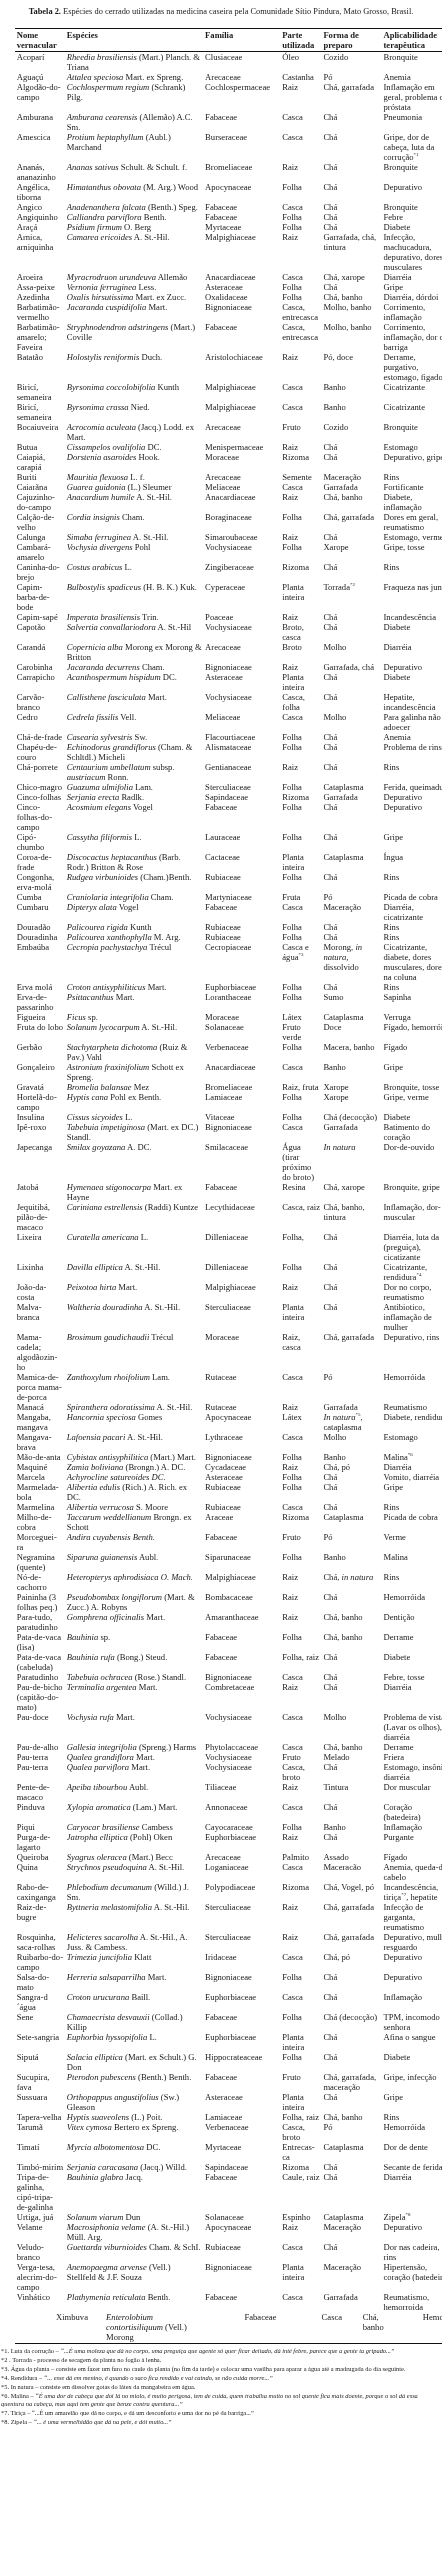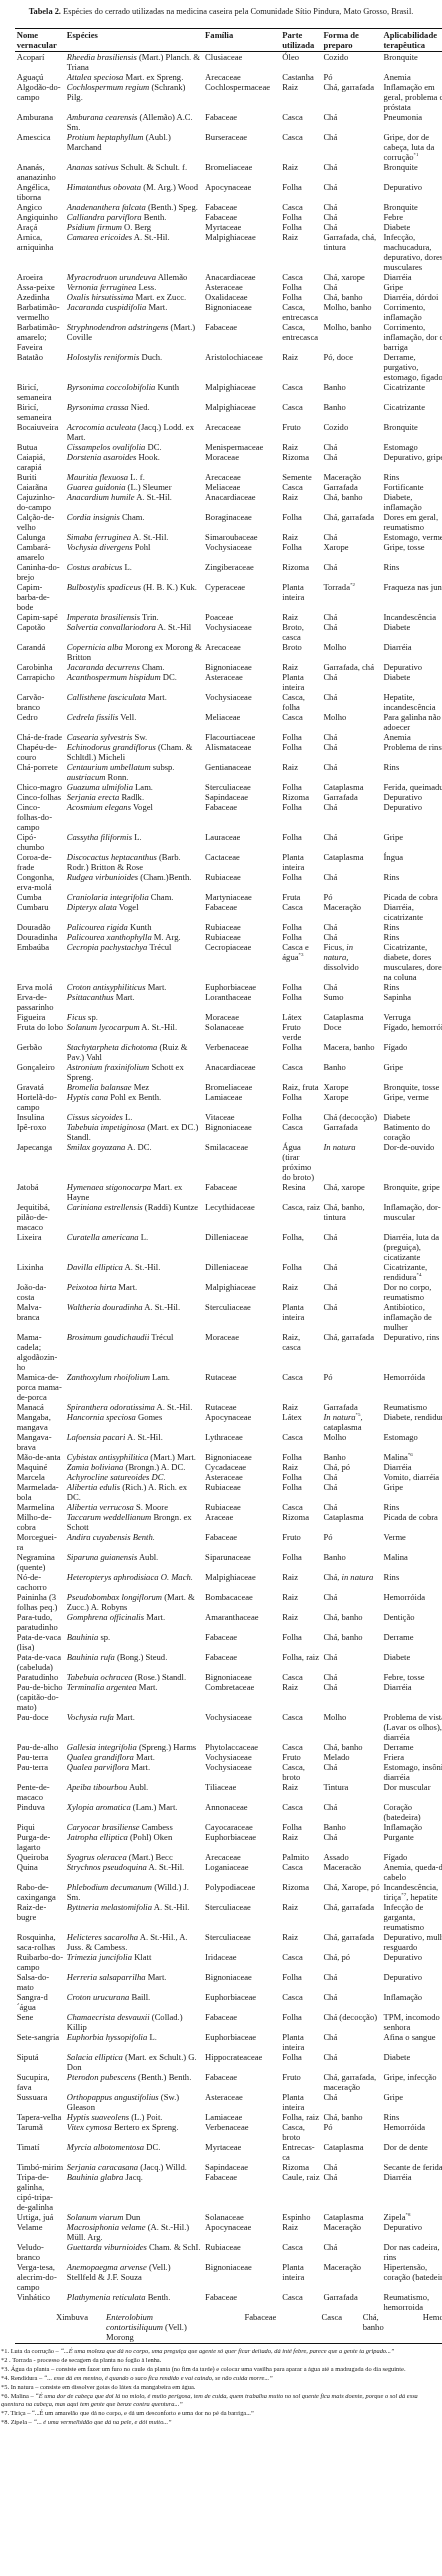--- a/index.html
+++ b/index.html
@@ -479,21 +479,21 @@
         <td><span>Rubiaceae</span></td>
         <td><span>Folha</span></td>
         <td><span>Chá</span></td>
         <td><span>Rins</span></td>
       </tr>
       <tr>
         <td><span>Embaúba</span></td>
         <td><i>Cecropia pachystachya</i><span> Trécul</span></td>
         <td><span>Cecropiaceae</span></td>
         <td><span>Casca e água</span><sup>*3</sup></td>
-        <td><span>Ficus, </span><i>in natura,</i><span> dissolvido</span></td>
+        <td><span>Morong, </span><i>in natura,</i><span> dissolvido</span></td>
         <td><span>Cicatrizante, diabete, dores musculares, dores na coluna</span></td>
       </tr>
       <tr>
         <td><span>Erva molá</span></td>
         <td><i>Croton antisyphiliticus</i><span> Mart.</span></td>
         <td><span>Euphorbiaceae</span></td>
         <td><span>Folha</span></td>
         <td><span>Chá</span></td>
         <td><span>Rins</span></td>
       </tr>
@@ -863,21 +863,21 @@
         <td><span>Loganiaceae</span></td>
         <td><span>Casca</span></td>
         <td><span>Maceracão</span></td>
         <td><span>Anemia, queda-de-cabelo</span></td>
       </tr>
       <tr>
         <td><span>Rabo-de-caxinganga</span></td>
         <td><i>Phlebodium decumanum</i><span> (Willd.) J. Sm.</span></td>
         <td><span>Polypodiaceae</span></td>
         <td><span>Rizoma</span></td>
-        <td><span>Chá, Xarope, pó</span></td>
+        <td><span>Chá, Vogel, pó</span></td>
         <td><span>Incandescência, tiriça</span><sup>*7</sup><span>, hepatite</span></td>
       </tr>
       <tr>
         <td><span>Raiz-de-bugre</span></td>
         <td><i>Byttneria melastomifolia</i><span> A. St.-Hil.</span></td>
         <td><span>Sterculiaceae</span></td>
         <td><span>Raiz</span></td>
         <td><span>Chá, garrafada</span></td>
         <td><span>Infecção de garganta, reumatismo</span></td>
       </tr>

